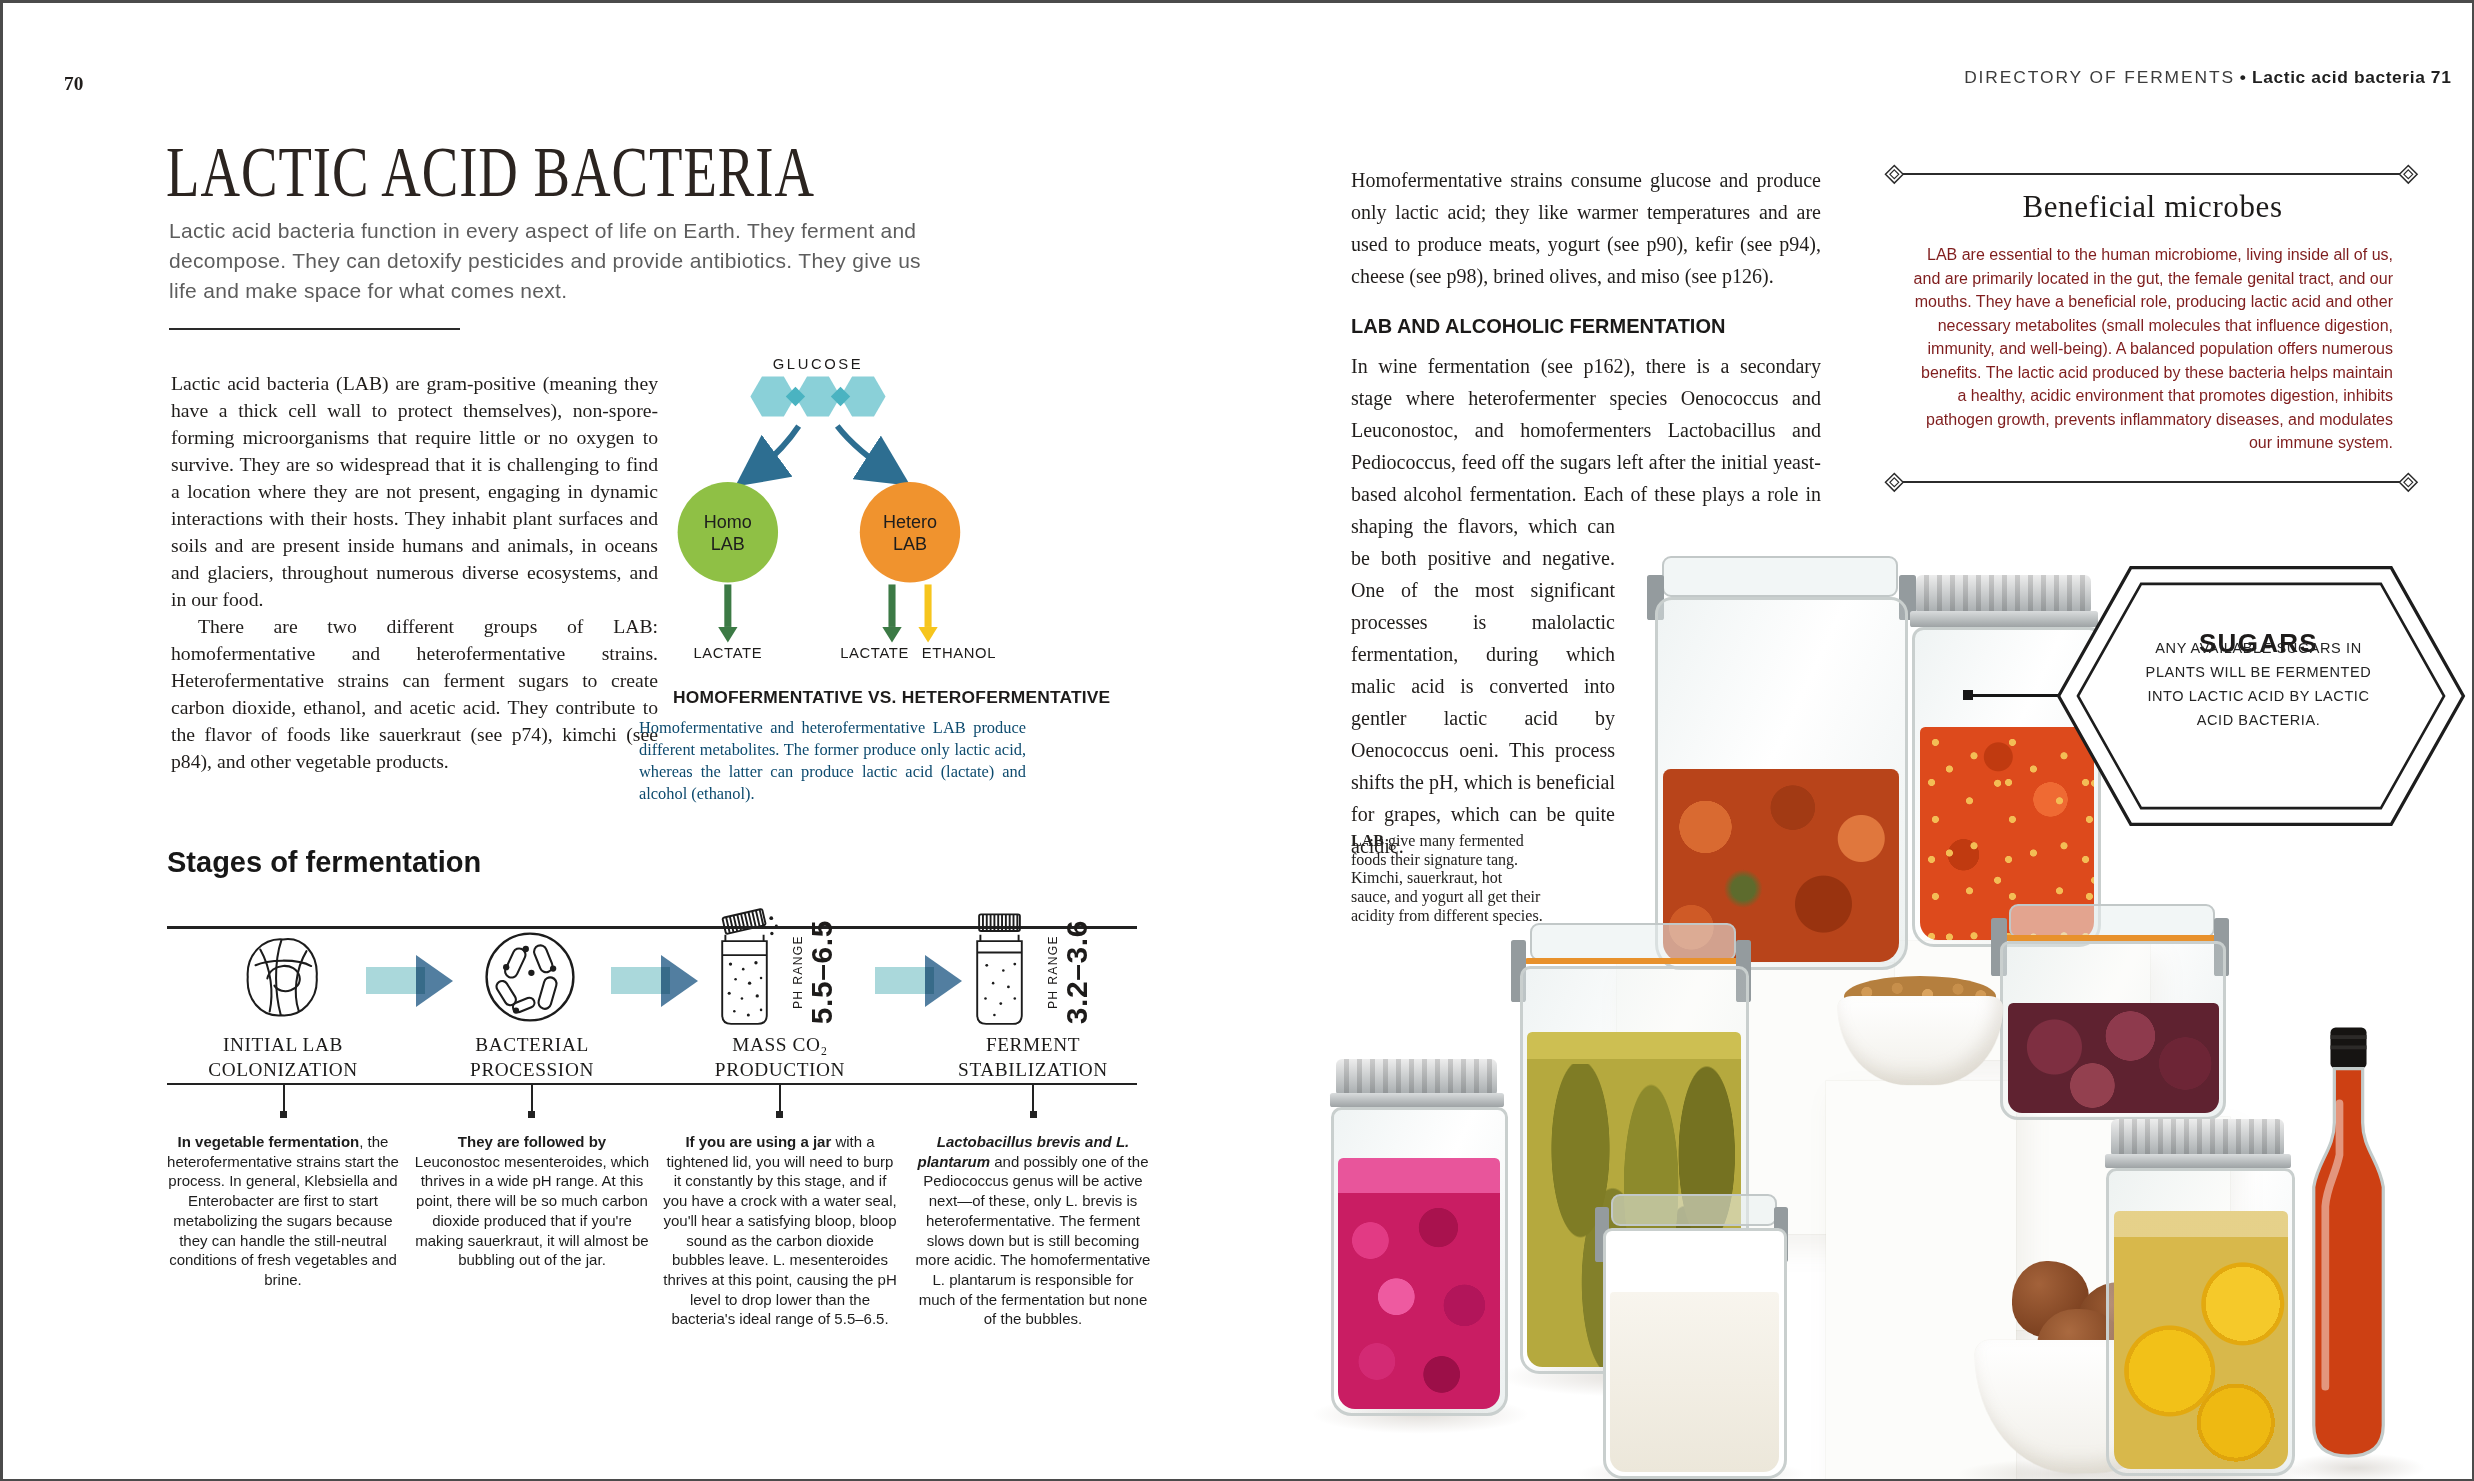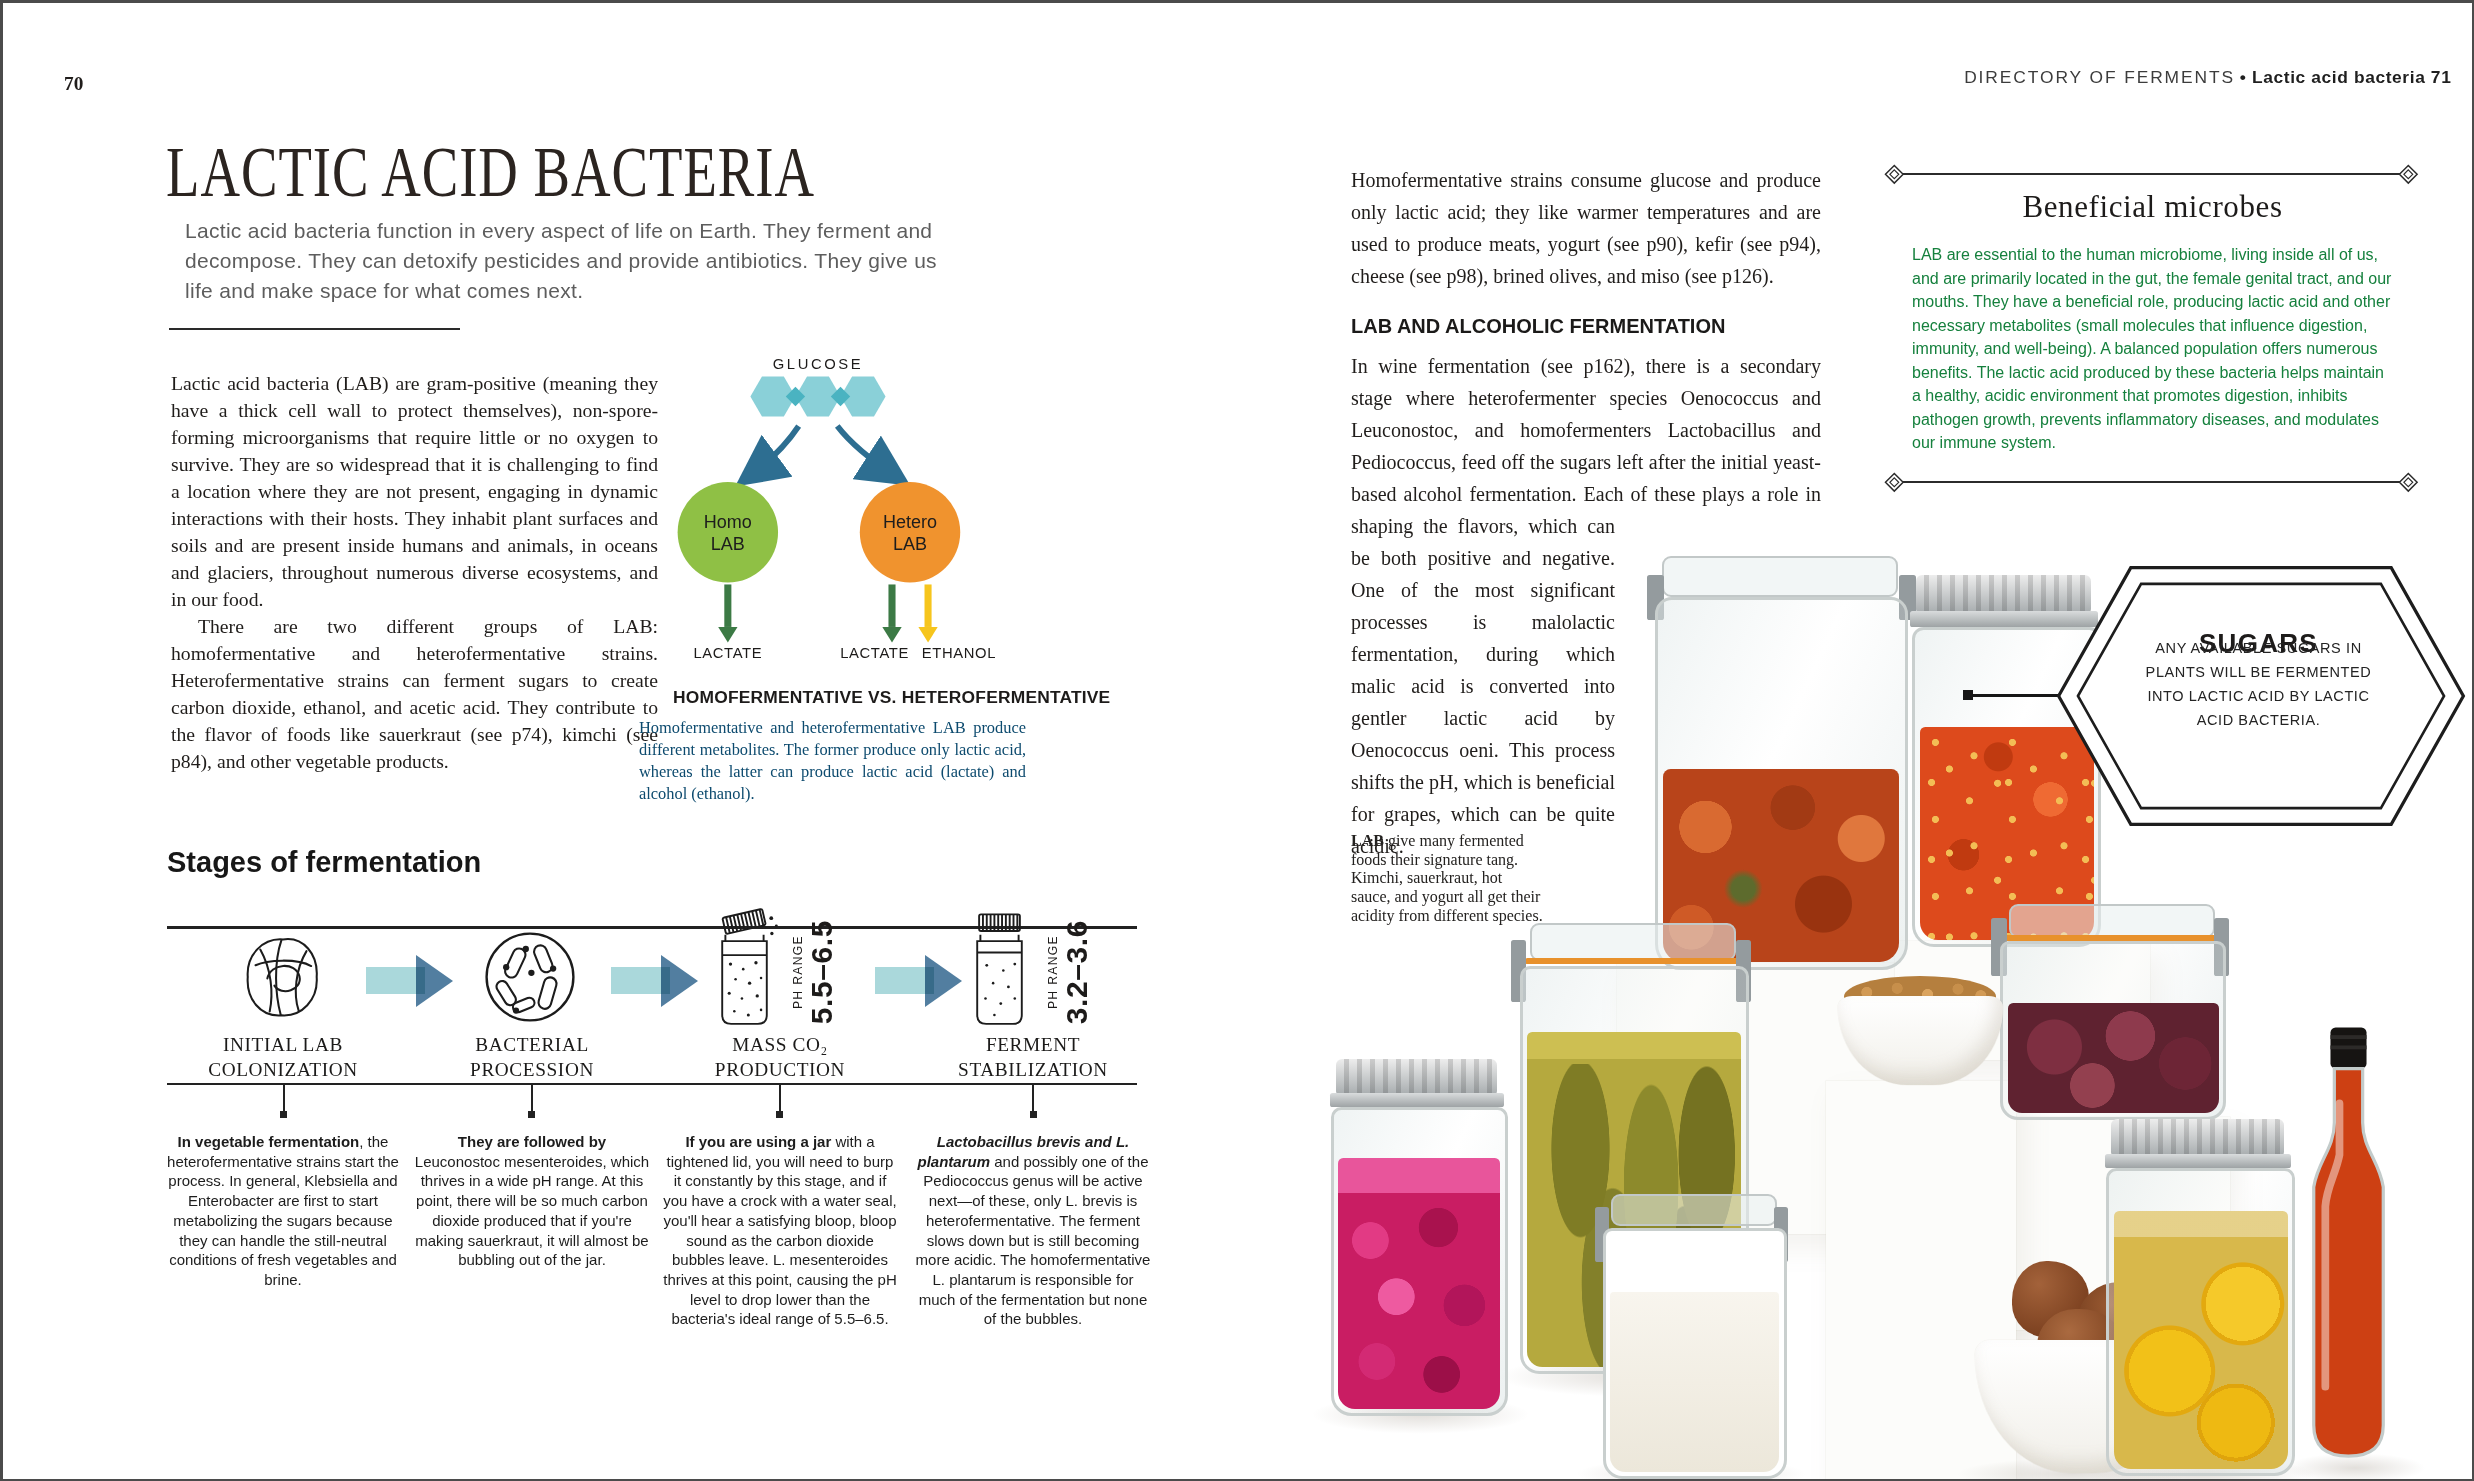--- a/index.html
+++ b/index.html
@@ -5,21 +5,21 @@
   html,body{margin:0;padding:0;background:#777;}
   #spread{position:relative;width:2475px;height:1482px;background:#ffffff;
     border:3.9px solid #4b4b4b;box-sizing:border-box;overflow:hidden;
     font-family:"Liberation Serif",serif;color:#201d1b;}
   .abs{position:absolute;}
 
   
   .pagenum-left{left:61px;top:70px;font-size:19.3px;font-weight:bold;}
   .main-title{left:163px;top:128px;font-size:72px;letter-spacing:1.3px;color:#2b2420;
     transform:scaleX(0.76);transform-origin:left top;white-space:nowrap;font-weight:400;}
-  .intro{left:182px;top:213px;width:780px;font-family:"Liberation Sans",sans-serif;
+  .intro{left:166px;top:213px;width:780px;font-family:"Liberation Sans",sans-serif;
     font-size:21px;line-height:30px;color:#5d5d5d;letter-spacing:0.3px;}
   .intro-rule{left:166px;top:325px;width:291px;height:1.9px;background:#2a2a2a;}
   .body-copy{left:168px;top:367px;width:487px;font-size:19.7px;line-height:27px;text-align:justify;}
   .body-copy p{margin:0;}
   .body-copy p+p{text-indent:27px;}
 
   
   .diag-cap-title{left:670px;top:684px;font-family:"Liberation Sans",sans-serif;
     font-weight:bold;font-size:17.4px;letter-spacing:0.2px;color:#1d1b1a;}
   .diag-cap-body{left:636px;top:714px;width:387px;font-size:16.4px;line-height:22px;color:#0c4a6e;text-align:justify;}
@@ -50,22 +50,22 @@
   .rp-header .art{font-weight:bold;letter-spacing:0.6px;}
   .col1{left:1348px;width:470px;font-size:20px;line-height:32px;text-align:justify;}
   .col1-h{left:1348px;top:312px;font-family:"Liberation Sans",sans-serif;font-weight:bold;font-size:20px;color:#1b1a19;}
   .wrap-spacer{float:right;width:206px;height:458px;
     shape-outside:polygon(0 41%,100% 41%,100% 100%,0 100%);}
   .photo-cap{left:1348px;top:829px;width:193px;font-size:16px;line-height:18.7px;color:#242220;}
   .photo-cap b{font-weight:bold;}
 
   .sb-rule{height:1.9px;background:#2b2b2b;}
   .sb-title{left:1895px;top:186px;width:509px;text-align:center;font-size:31px;color:#1d1b1a;letter-spacing:0.6px;}
-  .sb-body{left:1909px;top:240px;width:481px;text-align:left;font-family:"Liberation Sans",sans-serif;
-    font-size:16px;line-height:23.5px;color:#15803d;}
+  .sb-body{left:1909px;top:240px;width:481px;text-align:right;font-family:"Liberation Sans",sans-serif;
+    font-size:16px;line-height:23.5px;color:#7f1d1d;}
 
   .sugars-title{left:2120px;top:593px;width:271px;text-align:center;font-family:"Liberation Sans",sans-serif;
     font-weight:bold;font-size:26px;letter-spacing:1.3px;color:#1d1b1a;margin-top:32px;}
   .sugars-body{left:2133px;top:633px;width:245px;text-align:center;font-family:"Liberation Sans",sans-serif;
     font-size:14.5px;line-height:24px;letter-spacing:0.6px;color:#242424;}
   .leader-line{left:1969px;top:691px;width:86px;height:2.6px;background:#161616;}
   .leader-dot{left:1960px;top:687px;width:9.7px;height:9.7px;background:#161616;}
 
   
   .ped{background:#fcfcfa;box-shadow:0 0 0 0.6px rgba(160,150,130,.10), 9px 14px 26px rgba(140,125,100,.10);}

